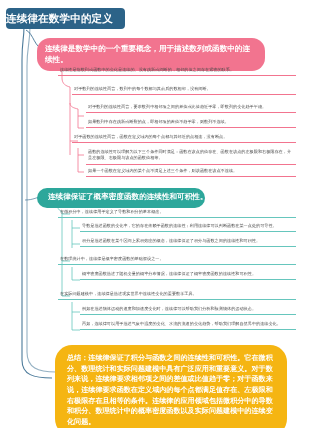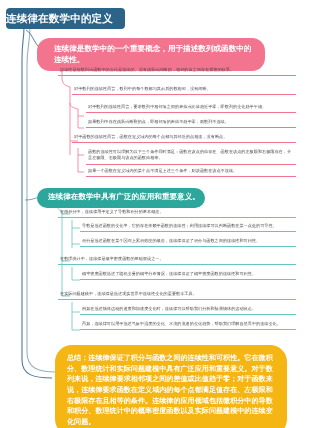--- a/index.html
+++ b/index.html
@@ -25,21 +25,21 @@
     font-size:10.5px;
     font-weight:bold;
     letter-spacing:.2px;
     white-space:nowrap;
     line-height:1.15;
   }
 
   
   .sec-pink{
     left:37px;top:38px;width:228px;
-    padding:5px 11px 6px 17px;
+    padding:5px 11px 6px 8px;
     background:#f2748f;
     border-radius:13px;
     color:#ffffff;
     font-size:7.6px;
     font-weight:bold;
     line-height:1.45;
   }
   
   .sec-teal{
     left:37px;top:188px;width:168px;
@@ -130,21 +130,21 @@
 
   <div class="leaf pink" style="left:58px;top:67px;width:238px;">连续性是指数列或函数中的变化是连续的、没有跳跃或间断的，相邻的值之间存在紧密的联系。</div>
   <div class="leaf pink" style="left:72px;top:86px;width:224px;">对于数列的连续性而言，数列中的每个数都与其前后的数相邻，没有间断。</div>
   <div class="leaf pink" style="left:86px;top:104px;width:210px;">对于数列的连续性而言，要求数列中相邻项之间的差值或比值趋近于零，即数列的变化趋于平稳。</div>
   <div class="leaf pink" style="left:86px;top:119px;width:210px;">如果数列中存在跳跃或断裂的点，即相邻项的差值不趋于零，则数列不连续。</div>
   <div class="leaf pink" style="left:72px;top:134px;width:224px;">对于函数的连续性而言，函数在定义域内的每个点都与其邻近的点相连，没有断点。</div>
   <div class="leaf pink" style="left:86px;top:149px;width:210px;">函数的连续性可以理解为以下三个条件同时满足：函数在该点的值存在、函数在该点的左极限和右极限存在，并且左极限、右极限与该点的函数值相等。</div>
   <div class="leaf pink" style="left:86px;top:168px;width:210px;">如果一个函数在定义域内的某个点不满足上述三个条件，则该函数在该点不连续。</div>
 
   <div class="node sec-teal">
-    <span>连续律在数学中具有广泛的应用和重要意义。</span>
+    <span>连续律保证了概率密度函数的连续性和可积性。</span>
   </div>
 
   <div class="leaf teal" style="left:58px;top:209px;width:238px;">在微积分中，连续律用于定义了导数和积分的基本概念。</div>
   <div class="leaf teal" style="left:80px;top:223px;width:216px;">导数是描述函数的变化率，它的存在依赖于函数的连续性；利用连续律可以判断函数在某一点处的可导性。</div>
   <div class="leaf teal" style="left:80px;top:238px;width:216px;">积分是描述函数在某个区间上累积效应的概念，连续律保证了积分与函数之间的连续性和可积性。</div>
   <div class="leaf teal" style="left:58px;top:256px;width:238px;">在数理统计中，连续律是概率密度函数的基础假设之一。</div>
   <div class="leaf teal" style="left:80px;top:271px;width:216px;">概率密度函数描述了随机变量的概率分布情况，连续律保证了概率密度函数的连续性和可积性。</div>
   <div class="leaf teal" style="left:58px;top:291px;width:238px;">在实际问题建模中，连续律是描述现实世界中连续性变化的重要数学工具。</div>
   <div class="leaf teal" style="left:80px;top:306px;width:216px;">例如在描述物体运动的速度和加速度变化时，连续律可以帮助我们分析和预测物体的运动状态。</div>
   <div class="leaf teal" style="left:80px;top:321px;width:216px;">再如，连续律可以用于描述气象中温度的变化、水流的流速的变化趋势，帮助我们理解自然界中的连续变化。</div>

